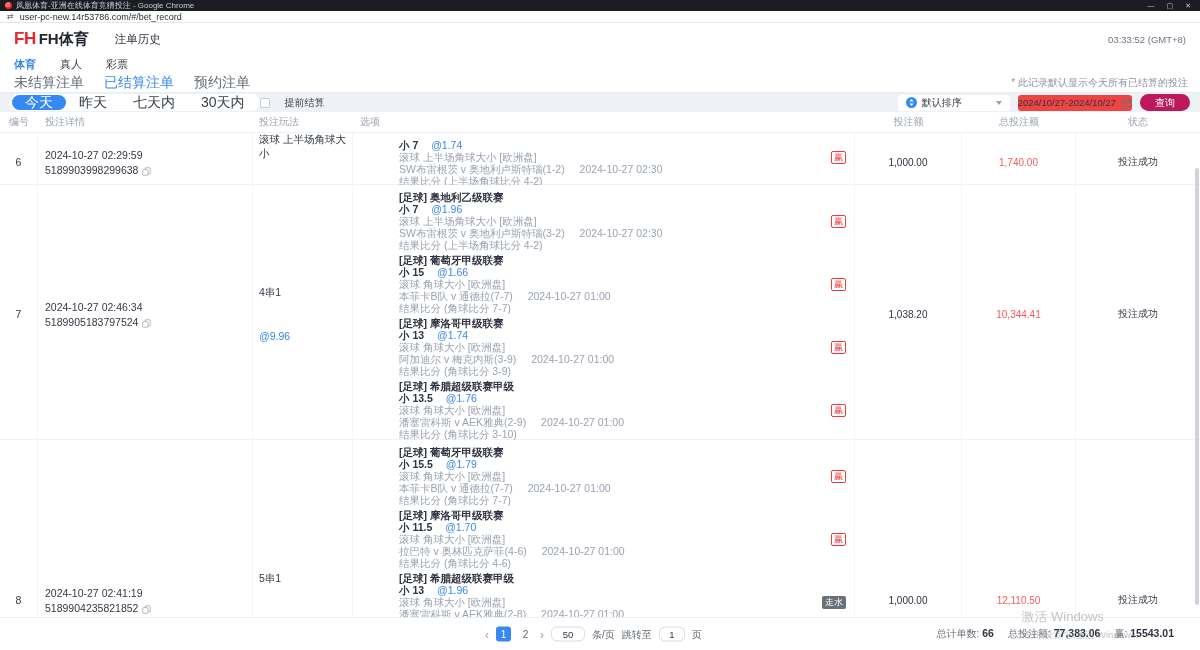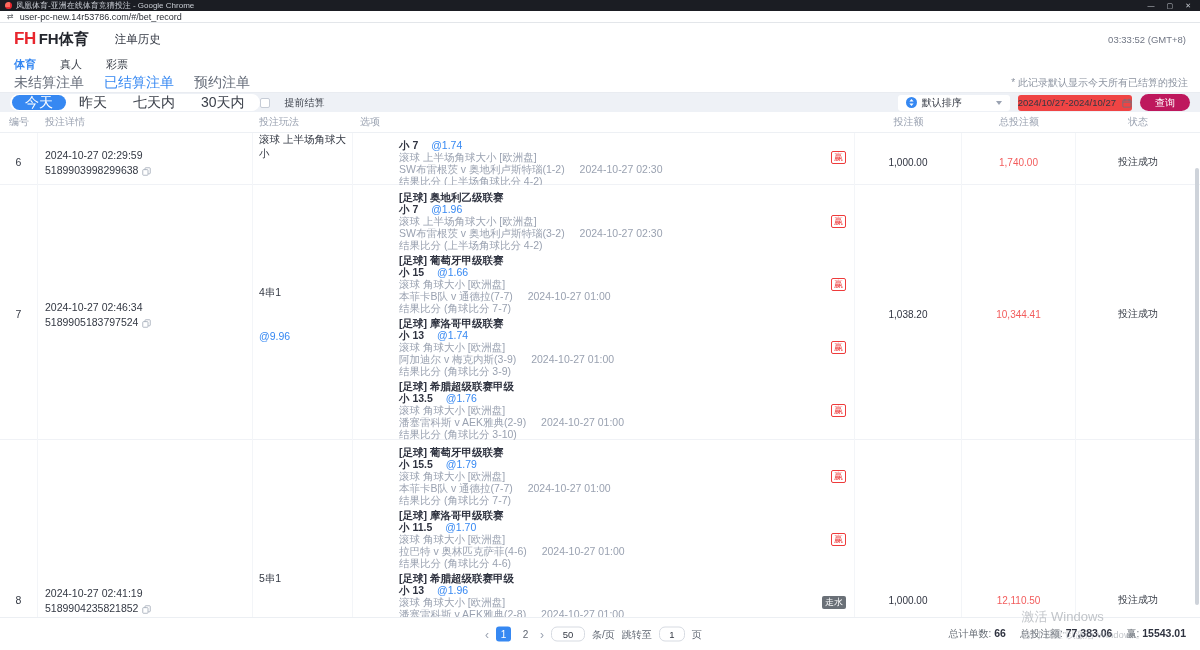--- a/index.html
+++ b/index.html
@@ -85,21 +85,21 @@
   .scrollthumb { position:absolute; right:1px; top:168px; width:4px; height:437px; background:#ced3da; border-radius:2px; z-index:6; }
 
   
   .footer { position:absolute; left:0; right:0; top:617px; bottom:0; background:#fff; border-top:1px solid #eceff3; z-index:5; }
   .pager { position:absolute; left:485px; top:50%; transform:translateY(-50%); display:flex; align-items:center; gap:7px; font-size:10px; color:#5f6672; }
   .pg-arrow { cursor:pointer; color:#9aa2b1; font-size:12px; line-height:10px; }
   .pg-num { min-width:15px; height:15px; display:flex; align-items:center; justify-content:center; border-radius:3px; cursor:pointer; }
   .pg-num.current { background:#3688f2; color:#fff; }
   .pg-input { width:34px; height:15px; border:1px solid #d7dbe2; border-radius:6px; font-size:9.5px; text-align:center; color:#333843; font-family:inherit; }
   .pg-input.jump { width:26px; }
-  .totals { position:absolute; right:14px; top:50%; transform:translateY(-50%); display:flex; gap:14px; font-size:10px; color:#6a7078; z-index:7; align-items:center; }
+  .totals { position:absolute; right:26px; top:50%; transform:translateY(-50%); display:flex; gap:14px; font-size:10px; color:#6a7078; z-index:7; align-items:center; }
   .totals b { color:#2f3340; font-weight:700; font-size:10.5px; margin-left:3px; }
   .watermark { position:absolute; right:55px; top:608px; color:#8f959d; opacity:.55; z-index:6; }
   .wm1 { font-size:13px; }
   .wm2 { font-size:9.5px; margin-top:3px; }
 </style>
 </head>
 <body>
 
 <div class="titlebar">
   <span class="favicon"></span>

